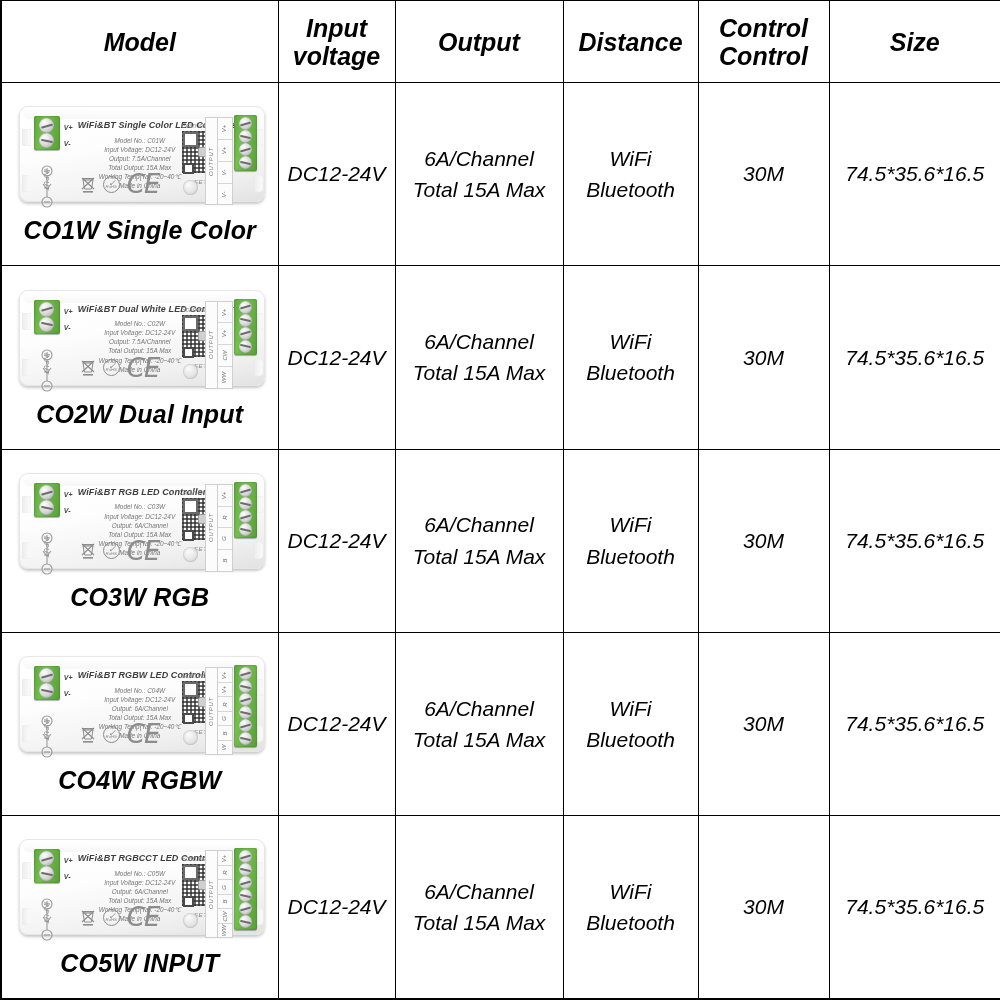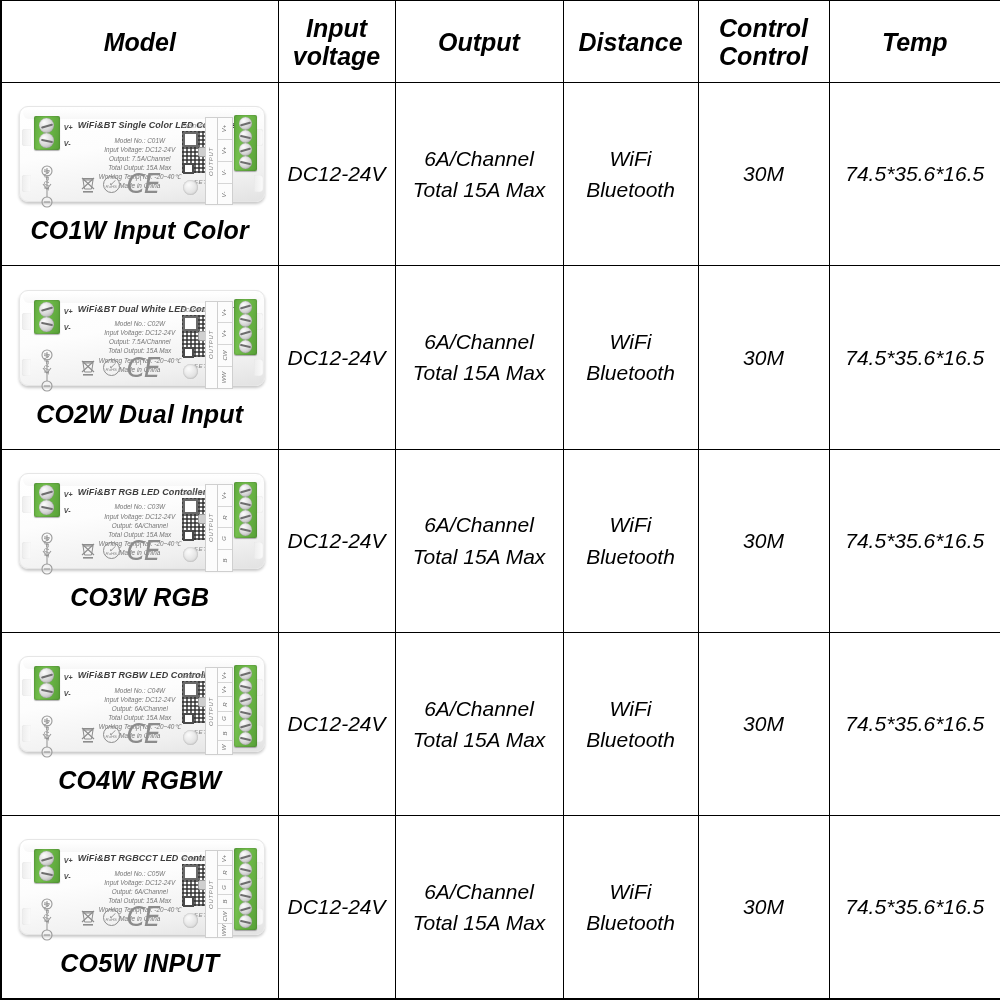--- a/index.html
+++ b/index.html
@@ -240,21 +240,21 @@
       <th>
         <div>Input</div>
         <div>voltage</div>
       </th>
       <th>Output</th>
       <th>Distance</th>
       <th>
         <div>Control</div>
         <div>Control</div>
       </th>
-      <th>Temp</th>
+      <th>Size</th>
     </tr>
   </thead>
   <tbody id="tbody">
   <tr>
     <td class="model-cell">
       <div class="model-wrap">
 
   <div class="device">
     <div class="dev-body">
       <div class="ear e1"></div>
@@ -334,21 +334,21 @@
         </svg>
         <div class="rohs">
           <span class="tick">✓</span>
           <span class="rt">RoHS</span>
         </div>
         <div class="ce">CE</div>
       </div>
       <div class="setbtn"></div>
     </div>
   </div>
-        <div class="model-name">CO1W Input Color</div>
+        <div class="model-name">CO1W Single Color</div>
       </div>
     </td>
     <td>DC12-24V</td>
     <td>
       <div>6A/Channel</div>
       <div>Total 15A Max</div>
     </td>
     <td>
       <div>WiFi</div>
       <div>Bluetooth</div>

